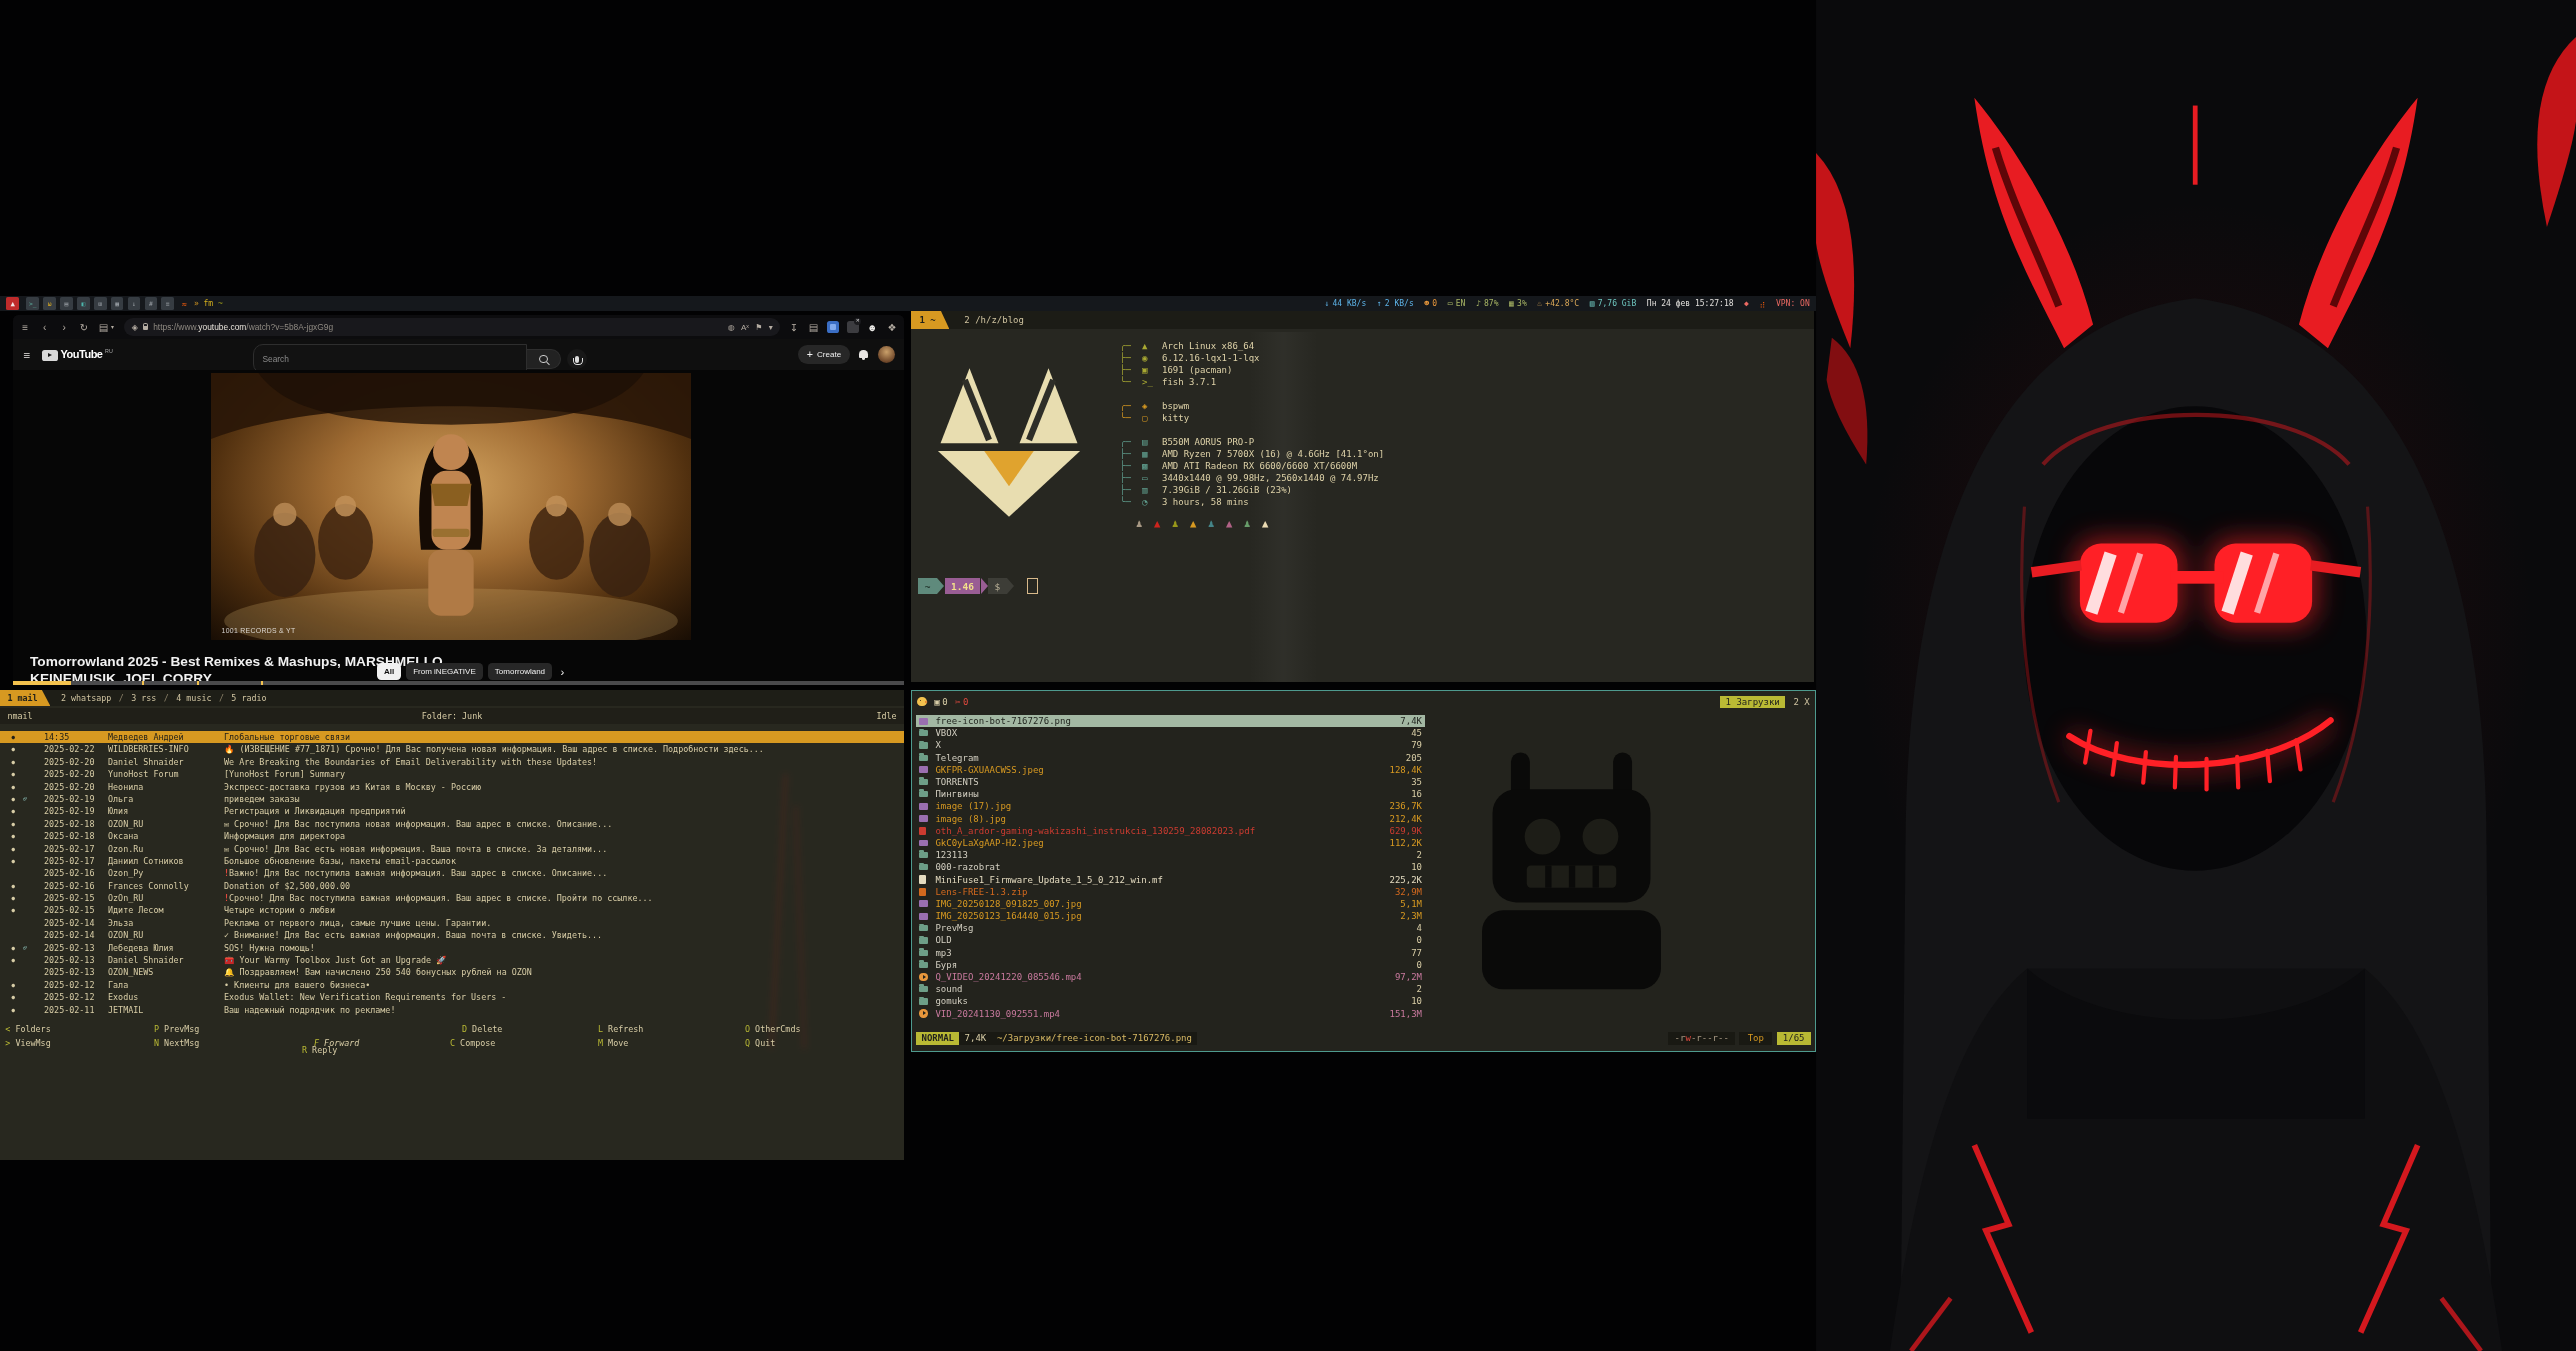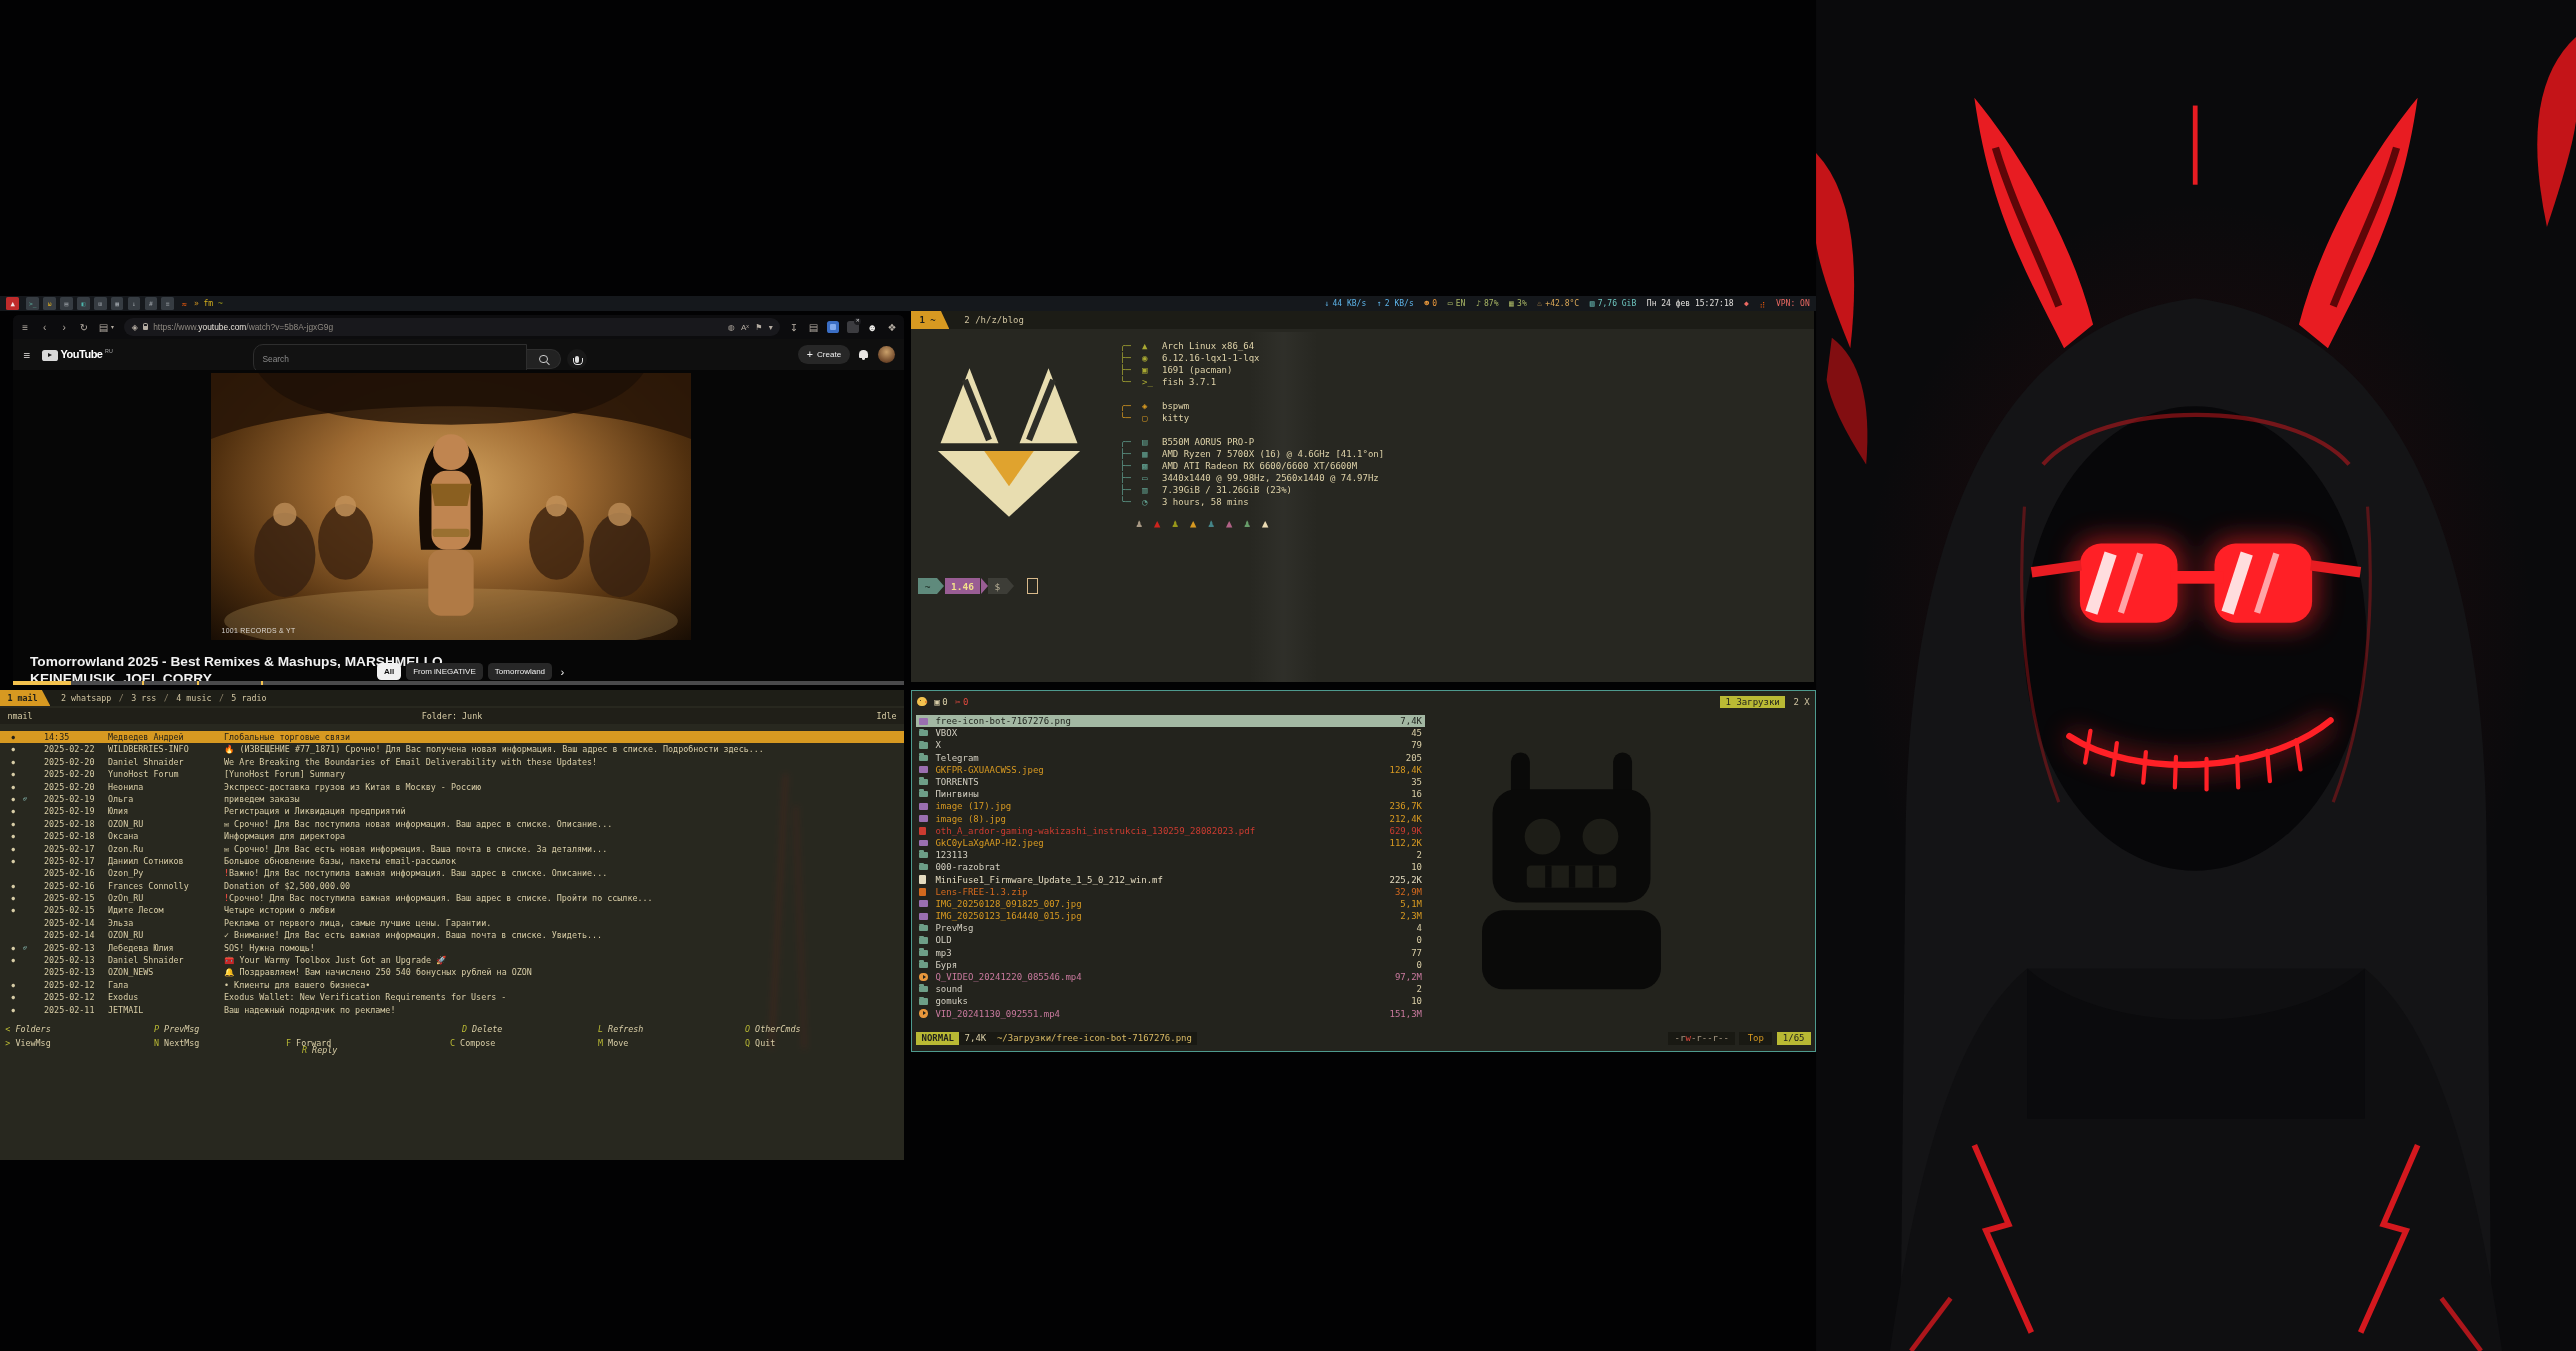--- a/index.html
+++ b/index.html
@@ -505,32 +505,32 @@
           <span class="mfrom">Exodus</span>
           <span class="msubj">Exodus Wallet: New Verification Requirements for Users -</span>
         </div>
         <div class="mrow">
           <span class="mdot">●</span>
           <span class="mdate">2025-02-11</span>
           <span class="mfrom">JETMAIL</span>
           <span class="msubj">Ваш надежный подрядчик по рекламе!</span>
         </div>
       </div>
-    <div class="frow" style="top:332px;font-style:italic;" id="hotkeys1">
+    <div class="frow" style="top:332px;" id="hotkeys1">
         <span class="fitem" style="left: 5.3px;"><span class="fkey">&lt;</span> Folders</span>
         <span class="fitem" style="left: 154px;"><span class="fkey">P</span> PrevMsg</span>
         <span class="fitem" style="left: 302px; margin-top: 21px;"><span class="fkey">R</span> Reply</span>
         <span class="fitem" style="left: 462px;"><span class="fkey">D</span> Delete</span>
         <span class="fitem" style="left: 598px;"><span class="fkey">L</span> Refresh</span>
         <span class="fitem" style="left: 745px;"><span class="fkey">O</span> OtherCmds</span>
       </div>
     <div class="frow" style="top:346px;" id="hotkeys2">
         <span class="fitem" style="left: 5.3px;"><span class="fkey">&gt;</span> ViewMsg</span>
         <span class="fitem" style="left: 154px;"><span class="fkey">N</span> NextMsg</span>
-        <span class="fitem" style="left: 286px;"><span class="fkey">F</span> Forward</span>
+        <span class="fitem" style="left: 314px; font-style: italic;"><span class="fkey">F</span> Forward</span>
         <span class="fitem" style="left: 450px;"><span class="fkey">C</span> Compose</span>
         <span class="fitem" style="left: 598px;"><span class="fkey">M</span> Move</span>
         <span class="fitem" style="left: 745px;"><span class="fkey">Q</span> Quit</span>
       </div>
   </div>
 
   <div class="kitty">
     <div class="kitty-light"></div>
     <div class="kitty-bar">
       <div class="ktab-active">1 ~</div>

